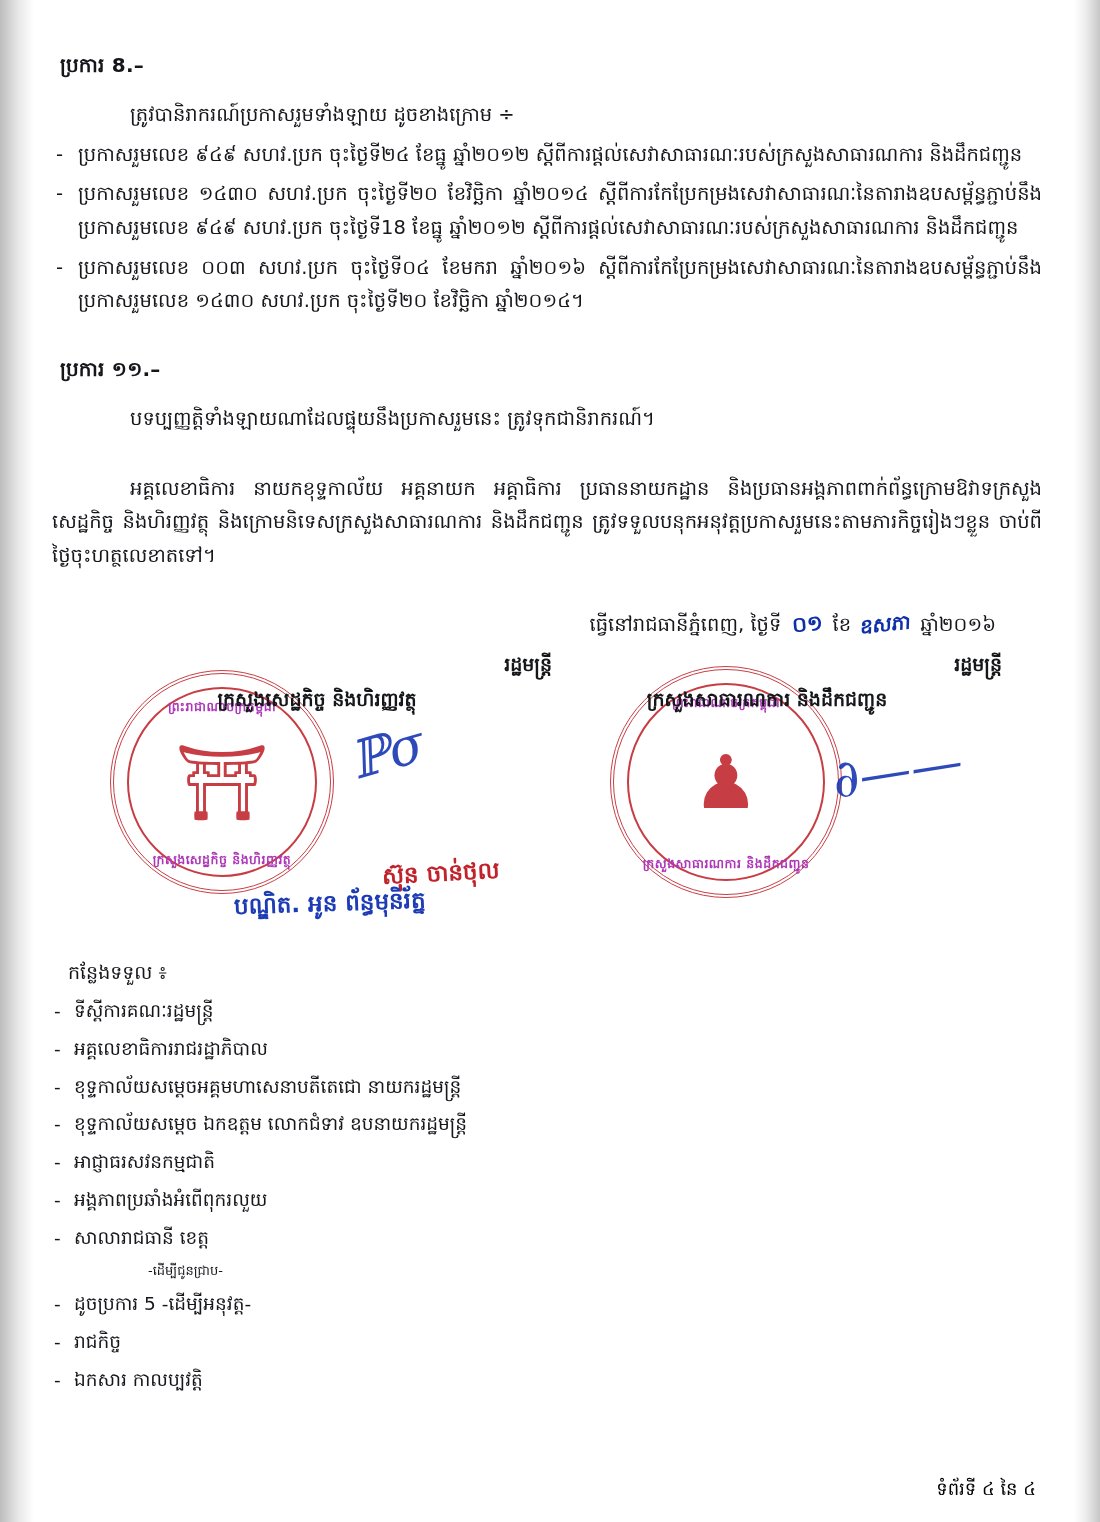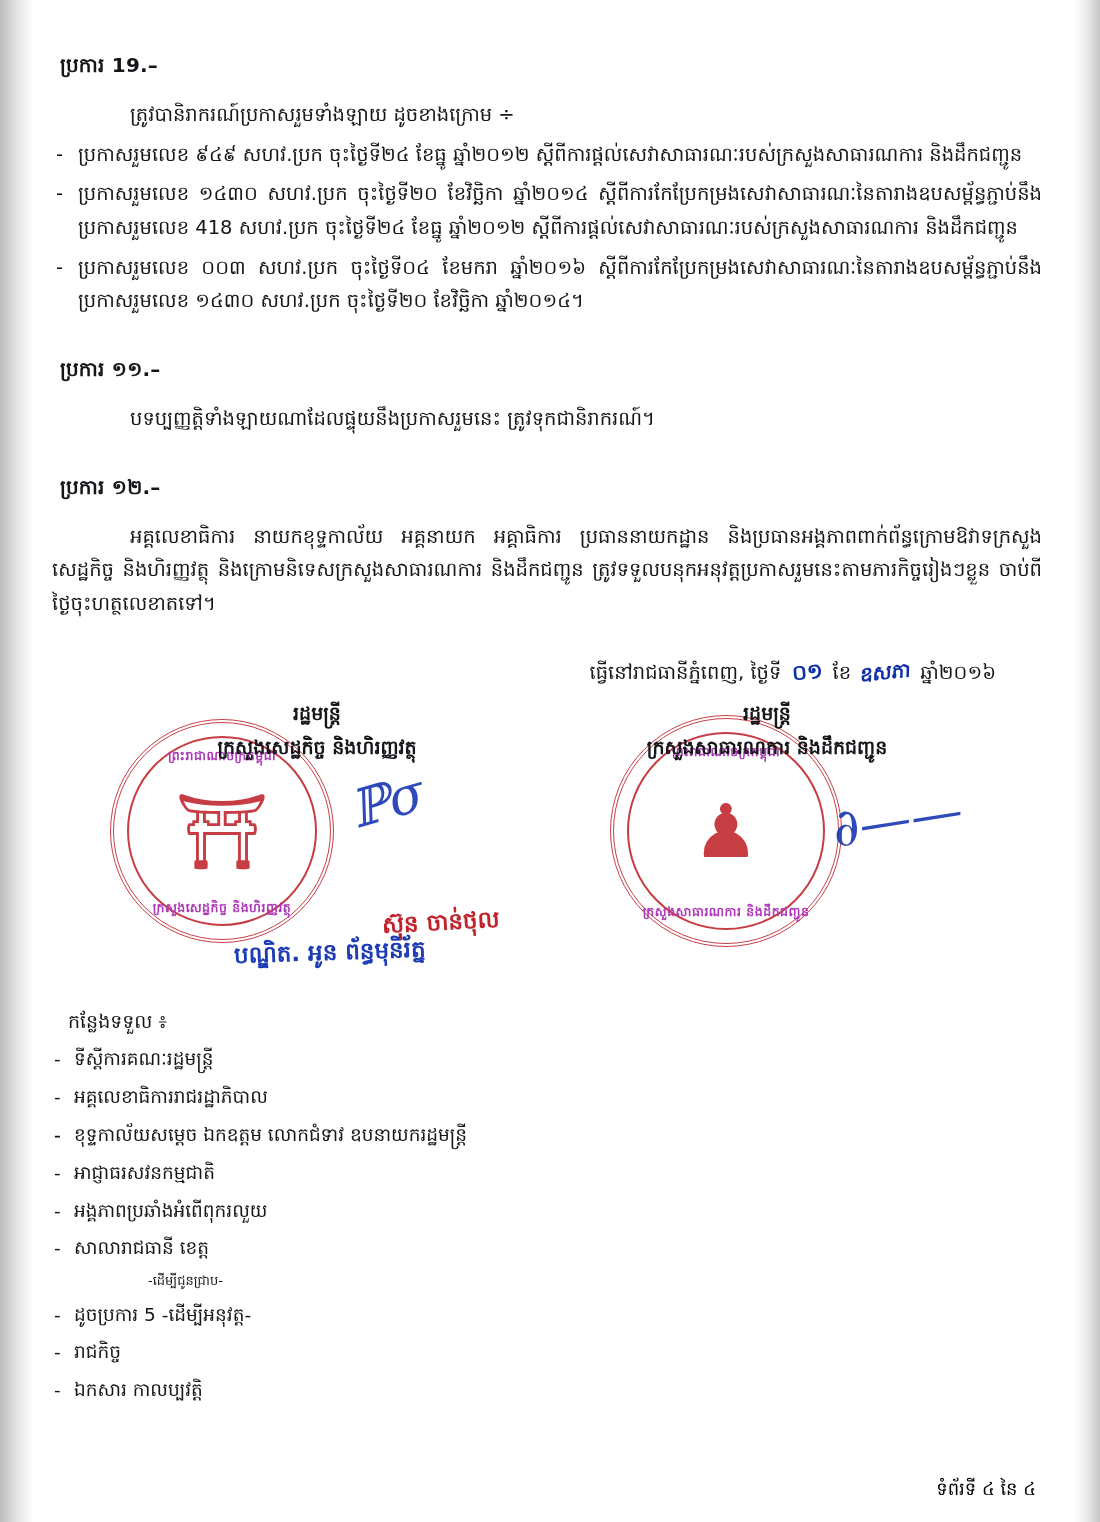--- a/index.html
+++ b/index.html
@@ -105,20 +105,21 @@
     text-align: center;
   }
   .sig-col.left  { left: 30px; }
   .sig-col.right { left: 480px; }
 
   .sig-title {
     font-size: 19px;
     font-weight: 700;
     position: relative;
     z-index: 4;
+    text-align: right;
   }
   .sig-sub {
     font-size: 19px;
     font-weight: 700;
     position: relative;
     z-index: 4;
     margin-top: 2px;
   }
 
   .stamp {
@@ -236,44 +237,43 @@
     bottom: 18px;
     font-size: 18px;
   }
 </style>
 </head>
 <body>
 
 <div class="page">
   <div class="content kh">
 
-    <div class="art-head">ប្រការ 19.–</div>
+    <div class="art-head">ប្រការ 8.–</div>
     <div class="para">ត្រូវបានិរាករណ៍ប្រកាសរួមទាំងឡាយ ដូចខាងក្រោម ÷</div>
 
     <div class="bullet">
       <span class="dash">-</span>
       <span>ប្រកាសរួមលេខ ៩៤៩ សហវ.ប្រក ចុះថ្ងៃទី២៤ ខែធ្នូ ឆ្នាំ២០១២ ស្ដីពីការផ្ដល់សេវាសាធារណៈរបស់ក្រសួងសាធារណការ និងដឹកជញ្ជូន</span>
     </div>
     <div class="bullet">
       <span class="dash">-</span>
-      <span>ប្រកាសរួមលេខ ១៤៣០ សហវ.ប្រក ចុះថ្ងៃទី២០ ខែវិច្ឆិកា ឆ្នាំ២០១៤ ស្ដីពីការកែប្រែកម្រងសេវាសាធារណៈនៃតារាងឧបសម្ព័ន្ធភ្ជាប់នឹងប្រកាសរួមលេខ 418 សហវ.ប្រក ចុះថ្ងៃទី២៤ ខែធ្នូ ឆ្នាំ២០១២ ស្ដីពីការផ្ដល់សេវាសាធារណៈរបស់ក្រសួងសាធារណការ និងដឹកជញ្ជូន</span>
+      <span>ប្រកាសរួមលេខ ១៤៣០ សហវ.ប្រក ចុះថ្ងៃទី២០ ខែវិច្ឆិកា ឆ្នាំ២០១៤ ស្ដីពីការកែប្រែកម្រងសេវាសាធារណៈនៃតារាងឧបសម្ព័ន្ធភ្ជាប់នឹងប្រកាសរួមលេខ ៩៤៩ សហវ.ប្រក ចុះថ្ងៃទី18 ខែធ្នូ ឆ្នាំ២០១២ ស្ដីពីការផ្ដល់សេវាសាធារណៈរបស់ក្រសួងសាធារណការ និងដឹកជញ្ជូន</span>
     </div>
     <div class="bullet">
       <span class="dash">-</span>
       <span>ប្រកាសរួមលេខ ០០៣ សហវ.ប្រក ចុះថ្ងៃទី០៤ ខែមករា ឆ្នាំ២០១៦ ស្ដីពីការកែប្រែកម្រងសេវាសាធារណៈនៃតារាងឧបសម្ព័ន្ធភ្ជាប់នឹងប្រកាសរួមលេខ ១៤៣០ សហវ.ប្រក ចុះថ្ងៃទី២០ ខែវិច្ឆិកា ឆ្នាំ២០១៤។</span>
     </div>
 
     <div class="spacer-md"></div>
 
     <div class="art-head">ប្រការ ១១.–</div>
     <div class="para">បទប្បញ្ញត្តិទាំងឡាយណាដែលផ្ទុយនឹងប្រកាសរួមនេះ ត្រូវទុកជានិរាករណ៍។</div>
 
     <div class="spacer-md"></div>
 
-    <div class="art-head">ប្រការ ១២.–</div>
     <div class="para">អគ្គលេខាធិការ នាយកខុទ្ទកាល័យ អគ្គនាយក អគ្គាធិការ ប្រធាននាយកដ្ឋាន និងប្រធានអង្គភាពពាក់ព័ន្ធក្រោមឱវាទក្រសួងសេដ្ឋកិច្ច និងហិរញ្ញវត្ថុ និងក្រោមនិទេសក្រសួងសាធារណការ និងដឹកជញ្ជូន ត្រូវទទួលបនុកអនុវត្តប្រកាសរួមនេះតាមភារកិច្ចរៀងៗខ្លួន ចាប់ពីថ្ងៃចុះហត្ថលេខាតទៅ។</div>
 
     <div class="placeline">
       <span>ធ្វើនៅរាជធានីភ្នំពេញ, ថ្ងៃទី</span>
       <span class="handwrite-date">០១</span>
       <span>ខែ</span>
       <span class="handwrite-month">ឧសភា</span>
       <span>ឆ្នាំ</span><span>២០១៦</span>
     </div>
 
@@ -316,20 +316,21 @@
       <div class="dist-item">
         <span class="dash">-</span>
         <span>ទីស្ដីការគណៈរដ្ឋមន្ត្រី</span>
       </div>
       <div class="dist-item">
         <span class="dash">-</span>
         <span>អគ្គលេខាធិការរាជរដ្ឋាភិបាល</span>
       </div>
       <div class="dist-item">
         <span class="dash">-</span>
+        <span>ខុទ្ទកាល័យសម្ដេចអគ្គមហាសេនាបតីតេជោ នាយករដ្ឋមន្ត្រី</span>
       </div>
       <div class="dist-item">
         <span class="dash">-</span>
         <span>ខុទ្ទកាល័យសម្ដេច ឯកឧត្ដម លោកជំទាវ ឧបនាយករដ្ឋមន្ត្រី</span>
       </div>
       <div class="dist-item">
         <span class="dash">-</span>
         <span>អាជ្ញាធរសវនកម្មជាតិ</span>
       </div>
       <div class="dist-item">

